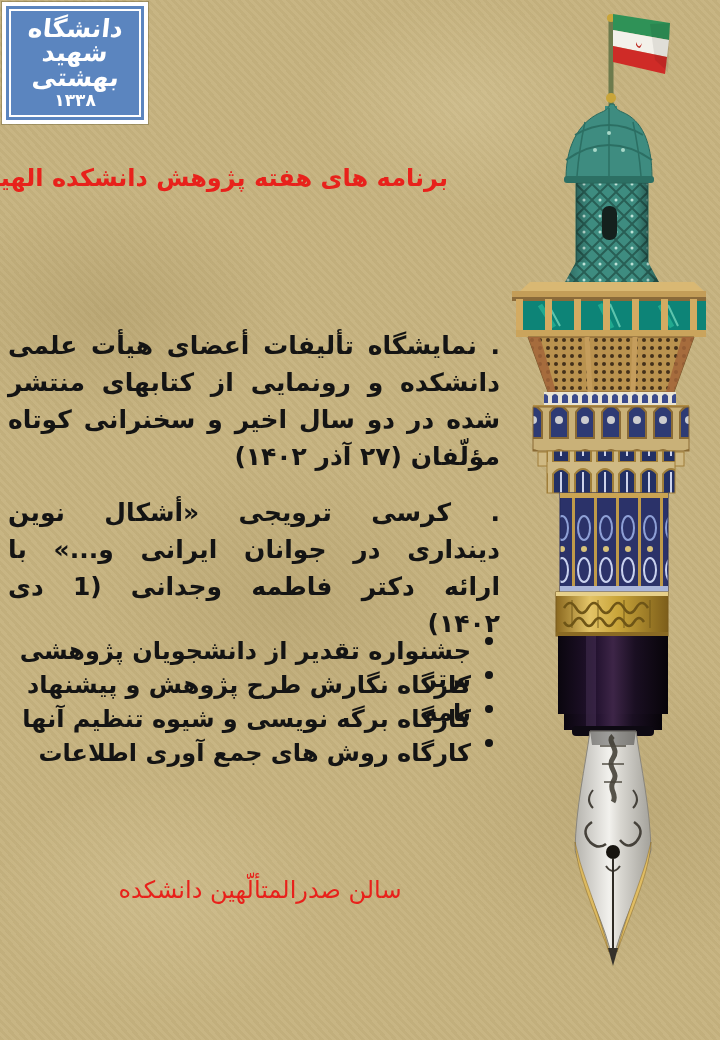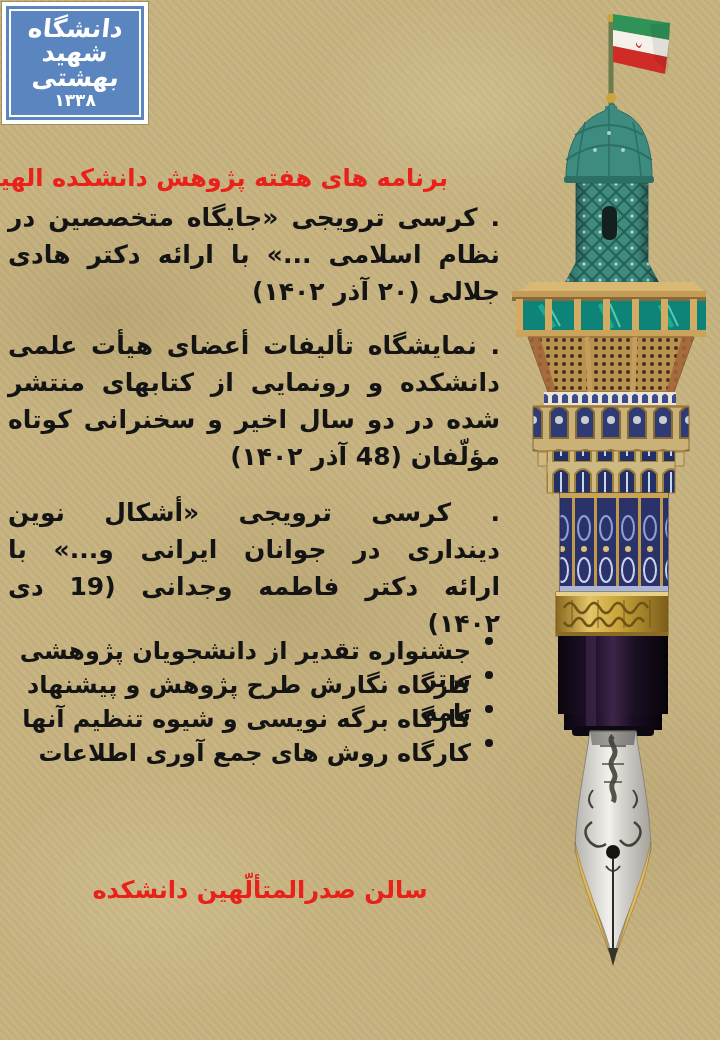--- a/index.html
+++ b/index.html
@@ -50,21 +50,21 @@
   .workshops li{
     display:flex;align-items:flex-start;height:34px;padding-right:4px;
   }
   .dot{
     flex:0 0 auto;width:8px;height:8px;border-radius:50%;
     background:#141414;margin-left:14px;
   }
   .wk-label{font-size:24px;font-weight:700;color:#141414;}
   .venue{
     position:absolute;top:874px;left:60px;width:400px;text-align:center;
-    font-size:24px;line-height:32px;color:#e8211b;direction:rtl;font-weight:700;
+    font-size:24px;line-height:32px;color:#e8211b;direction:rtl;font-weight:400;
   }
   .art{position:absolute;left:0;top:0;}
 </style>
 </head>
 <body>
 
 <div class="poster">
 
   <svg class="art" width="720" height="1040" viewBox="0 0 720 1040">
     <defs>
@@ -234,23 +234,22 @@
     <div class="logo-inner">
       <div class="logo-line">دانشگاه</div>
       <div class="logo-line">شهید</div>
       <div class="logo-line">بهشتی</div>
       <div class="logo-year">۱۳۳۸</div>
     </div>
   </div>
 
   <div class="heading" dir="rtl">برنامه های هفته پژوهش دانشکده الهیات و ادیان</div>
 
-  <div class="fa event event-1" dir="rtl">. کرسی ترویجی «جایگاه متخصصین در نظام اسلامی ...» با ارائه دکتر هادی جلالی (۲۰ آذر ۱۴۰۲)</div>
-  <div class="fa event event-2" dir="rtl">. نمایشگاه تألیفات أعضای هیأت علمی دانشکده و رونمایی از کتابهای منتشر شده در دو سال اخیر و سخنرانی کوتاه مؤلّفان (48 آذر ۱۴۰۲)</div>
-  <div class="fa event event-3" dir="rtl">. کرسی ترویجی «أشکال نوین دینداری در جوانان ایرانی و...» با ارائه دکتر فاطمه وجدانی (19 دی ۱۴۰۲)</div>
+  <div class="fa event event-2" dir="rtl">. نمایشگاه تألیفات أعضای هیأت علمی دانشکده و رونمایی از کتابهای منتشر شده در دو سال اخیر و سخنرانی کوتاه مؤلّفان (۲۷ آذر ۱۴۰۲)</div>
+  <div class="fa event event-3" dir="rtl">. کرسی ترویجی «أشکال نوین دینداری در جوانان ایرانی و...» با ارائه دکتر فاطمه وجدانی (1 دی ۱۴۰۲)</div>
 
   <ul class="workshops" dir="rtl">
     <li>
       <span class="dot"></span>
       <span class="wk-label">جشنواره تقدیر از دانشجویان پژوهشی برتر</span>
     </li>
     <li>
       <span class="dot"></span>
       <span class="wk-label">کارگاه نگارش طرح پژوهش و پیشنهاد نامه</span>
     </li>

